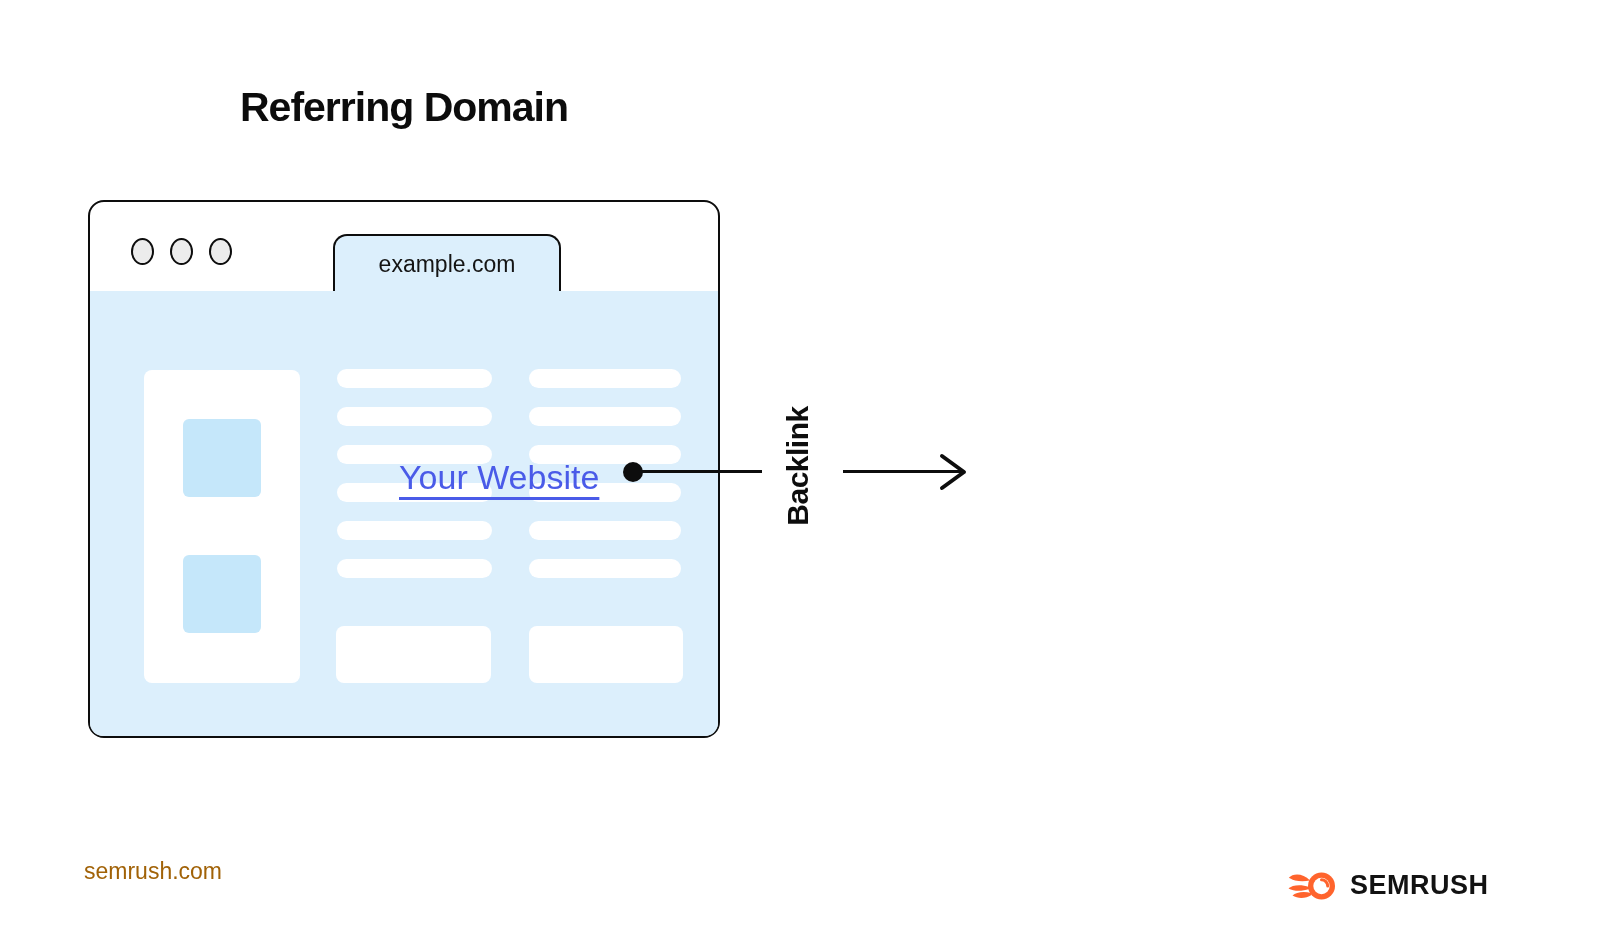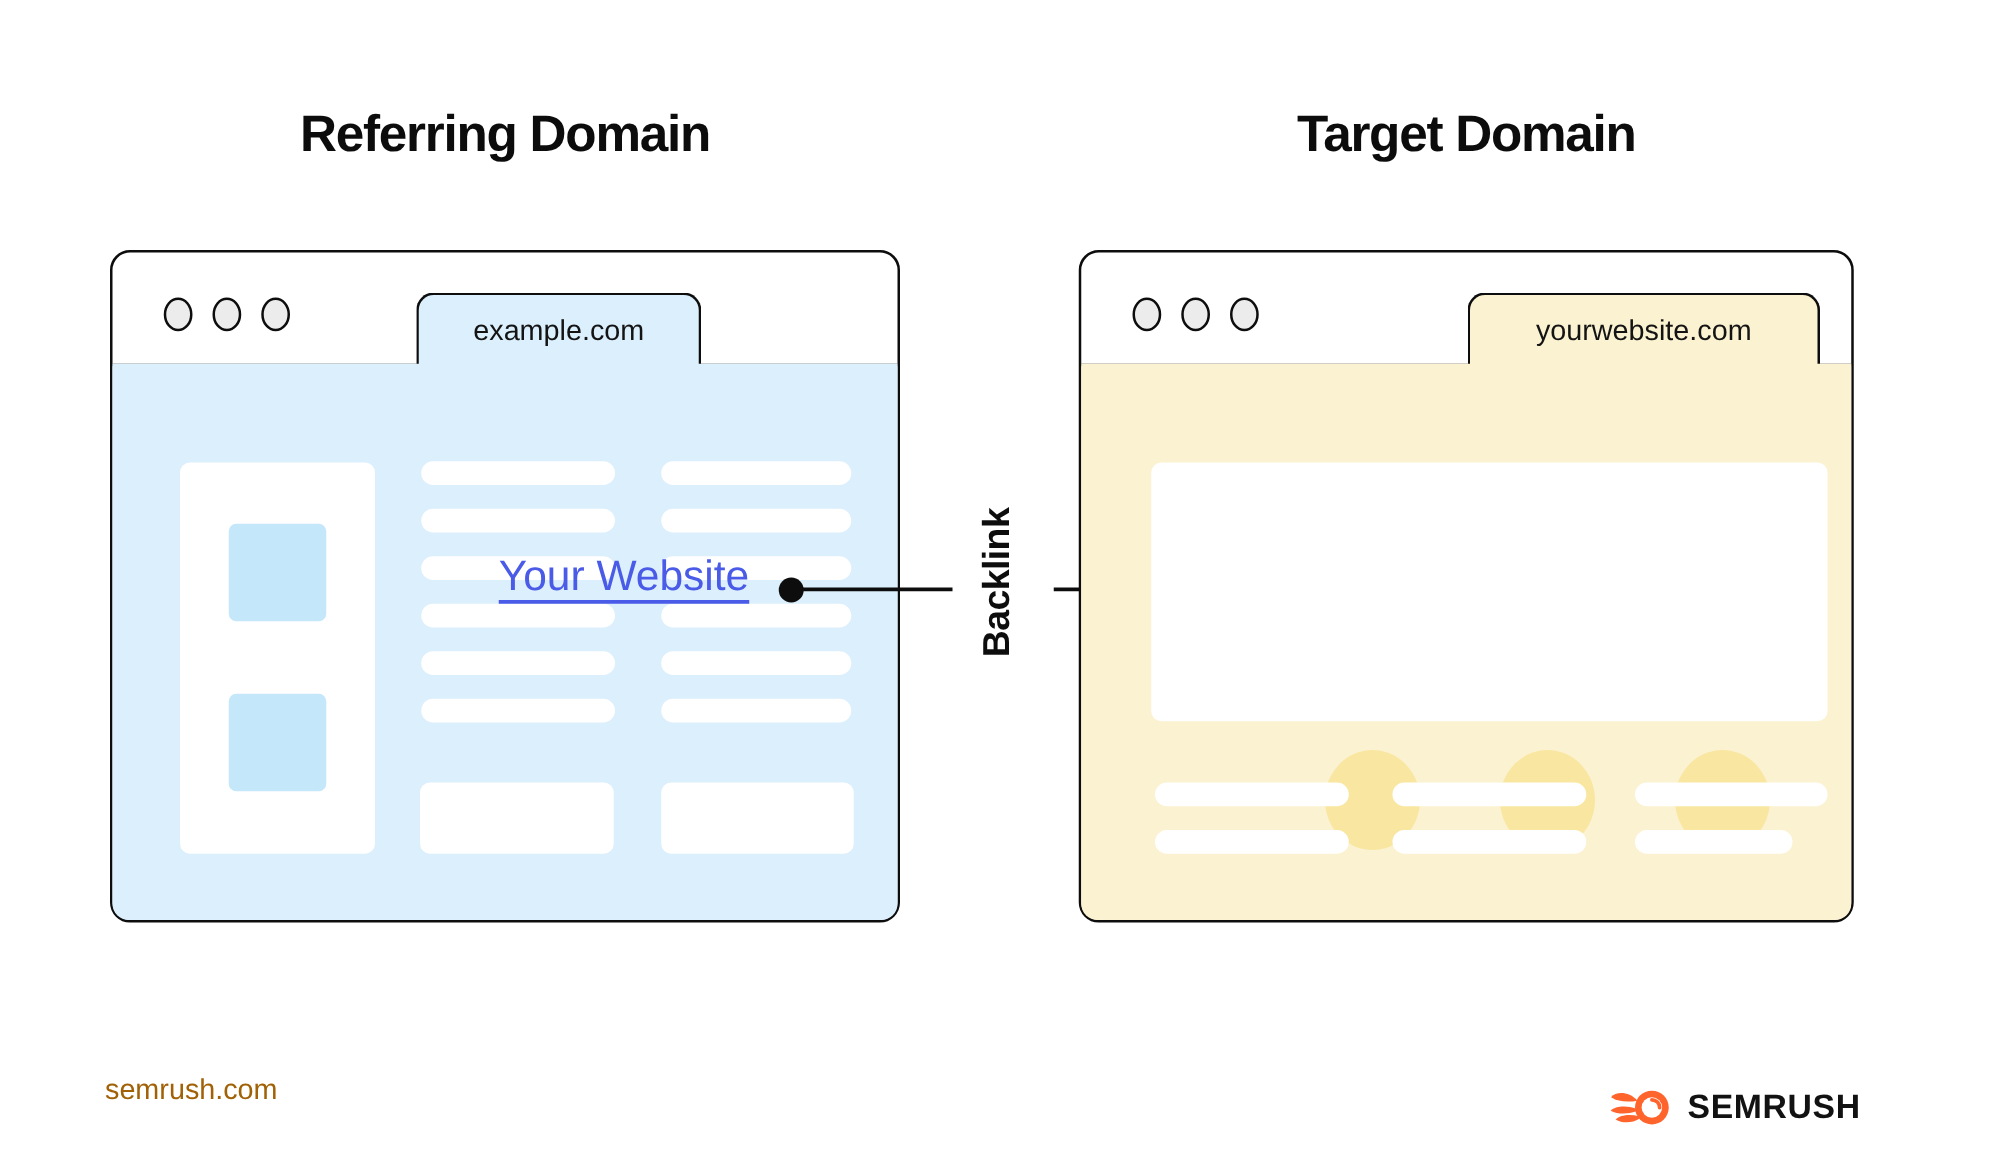--- a/index.html
+++ b/index.html
@@ -29,41 +29,40 @@
 
   .win-body{position:absolute;left:0;right:0;top:89px;bottom:0;border-radius:0 0 13px 13px;}
   .body-blue{background:#dceffc;}
   .body-yellow{background:#fbf2d1;}
 
   .bar{position:absolute;height:19px;border-radius:10px;background:#fff;}
   .box{position:absolute;background:#fff;border-radius:8px;}
   .sq{position:absolute;background:#c5e7fa;border-radius:6px;width:78px;height:78px;left:39px;}
   .ycircle{position:absolute;width:76px;height:80px;border-radius:50%;background:#f9e7a1;top:230px;}
 
-  .weblink{position:absolute;left:309px;top:240px;font-size:34px;font-weight:500;color:#4a5be8;
+  .weblink{position:absolute;left:309px;top:256px;font-size:34px;font-weight:500;color:#4a5be8;
     text-decoration:underline;text-decoration-thickness:3px;text-underline-offset:8px;cursor:pointer;}
   .dot{position:absolute;left:623px;top:462px;width:20px;height:20px;border-radius:50%;background:#0d0d0d;}
   .seg{position:absolute;top:470px;height:3.4px;background:#0d0d0d;}
   .seg1{left:642px;width:120px;}
   .seg2{left:843px;width:118px;}
   .chevron{position:absolute;left:938px;top:452px;}
   .backlink-label{position:absolute;left:798px;top:466px;transform:translate(-50%,-50%) rotate(-90deg);
     font-size:30px;font-weight:600;color:#0d0d0d;white-space:nowrap;letter-spacing:-0.5px;}
 
   .footer-source{position:absolute;left:84px;top:858px;font-size:23px;color:#a16207;}
   .brand{position:absolute;left:1288px;top:870px;display:flex;align-items:center;gap:12px;}
   .brand-text{font-size:27px;font-weight:800;color:#121212;letter-spacing:0.5px;}
 </style>
 </head>
 <body>
 
 <div class="canvas">
 
   <div class="panel-title pt-left">Referring Domain</div>
-  <div class="panel-title pt-right">Target Domain</div>
 
   <div class="window win-left">
     <div class="chrome">
       <span class="traffic t1"></span>
       <span class="traffic t2"></span>
       <span class="traffic t3"></span>
       <div class="tab tab-blue">
         <span>example.com</span>
       </div>
     </div>
@@ -95,44 +94,20 @@
   </div>
 
   <div class="dot"></div>
   <div class="seg seg1"></div>
   <div class="backlink-label">Backlink</div>
   <div class="seg seg2"></div>
   <svg class="chevron" width="30" height="40" viewBox="0 0 30 40">
     <path d="M4 4 L26 20 L4 36" fill="none" stroke="#0d0d0d" stroke-width="4" stroke-linecap="round" stroke-linejoin="round"></path>
   </svg>
 
-  <div class="window win-right">
-    <div class="chrome">
-      <span class="traffic t1"></span>
-      <span class="traffic t2"></span>
-      <span class="traffic t3"></span>
-      <div class="tab tab-yellow">
-        <span>yourwebsite.com</span>
-      </div>
-    </div>
-    <div class="win-body body-yellow"></div>
-
-    <div class="box" style="left:56px;top:168px;width:541px;height:207px;">
-      <div class="ycircle" style="left:139px;"></div>
-      <div class="ycircle" style="left:279px;"></div>
-      <div class="ycircle" style="left:419px;"></div>
-    </div>
-
-    <div class="bar" style="left:59px;top:424px;width:155px;"></div>
-    <div class="bar" style="left:59px;top:462px;width:155px;"></div>
-    <div class="bar" style="left:249px;top:424px;width:155px;"></div>
-    <div class="bar" style="left:249px;top:462px;width:155px;"></div>
-    <div class="bar" style="left:443px;top:424px;width:154px;"></div>
-    <div class="bar" style="left:443px;top:462px;width:126px;"></div>
-  </div>
 
   <div class="footer-source">semrush.com</div>
 
   <div class="brand">
     <svg width="50" height="30" viewBox="0 0 50 30">
       <path d="M22 9.5 C15 2 5 2 0.8 6.8 C6.5 10.5 14.5 11 22 9.5 Z" fill="#FF642D"></path>
       <path d="M21 16 C13 13 4 14 0.5 17.5 C6 20.5 14 20.5 21 18 Z" fill="#FF642D"></path>
       <path d="M23 22 C16 20 8 21 4.5 24.5 C10 28 18 27.5 23.5 24 Z" fill="#FF642D"></path>
       <circle cx="33.5" cy="15" r="13.5" fill="#FF642D"></circle>
       <circle cx="33.5" cy="15" r="8.2" fill="#ffffff"></circle>

